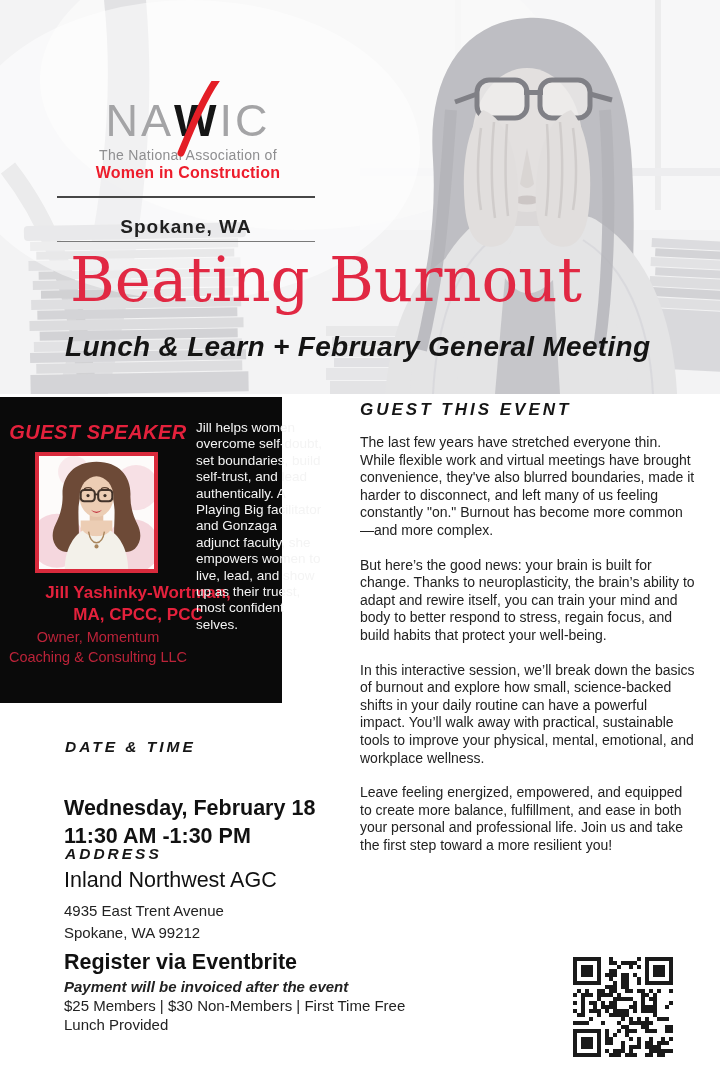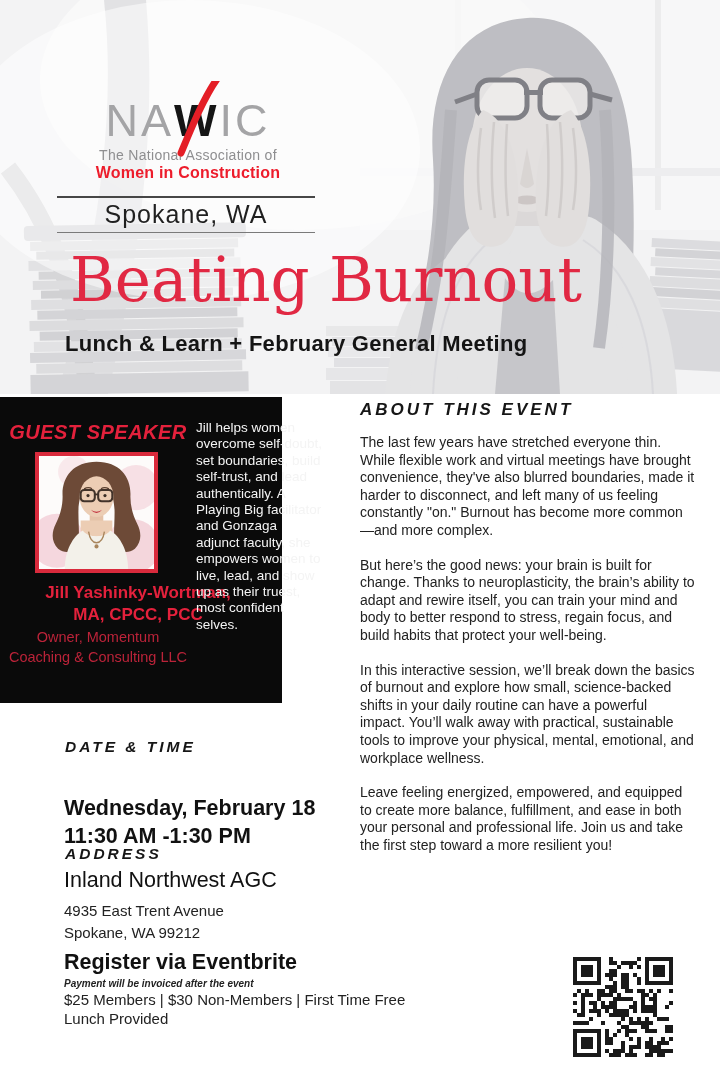--- a/index.html
+++ b/index.html
@@ -12,24 +12,24 @@
   .hero svg{position:absolute;left:0;top:0;}
   
   .logo-block{position:absolute;left:60px;top:98px;width:256px;text-align:center;}
   .logo-word{position:relative;display:inline-block;font-size:45px;line-height:1;letter-spacing:3px;color:#a4a4a6;font-weight:400;}
   .logo-word .w-wrap{position:relative;display:inline-block;color:#151515;font-weight:700;}
   .logo-word .swoosh{position:absolute;left:1px;top:-17px;pointer-events:none;}
   .logo-tag1{margin-top:4px;font-size:14px;color:#8e8e90;letter-spacing:.3px;}
   .logo-tag2{margin-top:1px;font-size:16px;font-weight:700;color:#ed1c2b;letter-spacing:.2px;}
   .chapter{position:absolute;left:57px;top:196px;width:258px;text-align:center;
     border-top:2px solid #474747;border-bottom:1px solid #7a7a7a;padding:2px 0 3px;}
-  .chapter-name{font-size:25px;font-weight:400;color:#1f1f1f;letter-spacing:1px;}
+  .chapter-name{font-size:19px;font-weight:700;color:#1f1f1f;letter-spacing:1px;margin-top:16px;}
   .title{position:absolute;left:62px;top:240px;margin:8px;font-family:"DejaVu Serif",serif;
     font-weight:400;font-size:61px;line-height:1.05;color:#e12843;letter-spacing:0;}
-  .subtitle{position:absolute;left:65px;top:331px;font-size:22px;font-weight:700;
+  .subtitle{position:absolute;left:65px;top:331px;font-size:28px;font-weight:700;font-style:italic;
     color:#141414;letter-spacing:.3px;}
   
   .speaker-box{position:absolute;left:0;top:397px;width:282px;height:306px;background:#0a0a0a;}
   .gs-label{position:absolute;left:8px;top:24px;width:180px;text-align:center;
     font-size:20px;font-weight:800;font-style:italic;color:#e4213c;letter-spacing:.5px;}
   .portrait{position:absolute;left:35px;top:55px;width:115px;height:113px;border:4px solid #d92a3c;background:#fff;}
   .portrait svg{display:block;width:100%;height:100%;}
   .sp-name{position:absolute;left:2px;top:185px;width:192px;text-align:center;
     font-size:17px;font-weight:700;color:#e4213c;line-height:1.3;margin-left:40px;}
   .sp-role{position:absolute;left:2px;top:231px;width:192px;text-align:center;
@@ -43,21 +43,21 @@
   
   .sec-h{font-size:15.5px;font-weight:800;font-style:italic;letter-spacing:3px;color:#161616;}
   .h-datetime{position:absolute;left:65px;top:738px;text-align:center;}
   .dt-lines{position:absolute;left:64px;top:762px;font-size:21.5px;font-weight:700;color:#111;line-height:1.32;margin-top:32px;}
   .h-address{position:absolute;left:65px;top:845px;}
   .venue{position:absolute;left:64px;top:868px;font-size:21.5px;font-weight:400;color:#111;}
   .addr{position:absolute;left:64px;top:900px;font-size:15px;line-height:1.45;color:#222;}
   
   .register{position:absolute;left:64px;top:950px;width:460px;}
   .reg-h{font-size:21.5px;font-weight:700;color:#111;}
-  .reg-note{margin-top:3px;font-size:10px;font-style:italic;font-weight:600;color:#222;}
+  .reg-note{margin-top:3px;font-size:15px;font-style:italic;font-weight:600;color:#222;}
   .reg-price{margin-top:2px;font-size:15px;color:#222;}
   .reg-lunch{margin-top:2px;font-size:15px;color:#222;}
   .qr{position:absolute;left:573px;top:957px;width:100px;height:100px;}
 </style>
 </head>
 <body>
 
 <div class="poster">
 
   <div class="hero">
@@ -192,21 +192,21 @@
       <div>MA, CPCC, PCC</div>
     </div>
     <div class="sp-role">
       <div>Owner, Momentum</div>
       <div>Coaching &amp; Consulting LLC</div>
     </div>
     <div class="sp-bio">Jill helps women overcome self-doubt, set boundaries, build self-trust, and lead authentically. A Playing Big facilitator and Gonzaga adjunct faculty, she empowers women to live, lead, and show up as their truest, most confident selves.</div>
   </div>
 
   <div class="about">
-    <h2>ABOUT THIS EVENT</h2>
+    <h2>GUEST THIS EVENT</h2>
     <p>The last few years have stretched everyone thin. While flexible work and virtual meetings have brought convenience, they've also blurred boundaries, made it harder to disconnect, and left many of us feeling constantly "on." Burnout has become more common—and more complex.</p>
     <p>But here’s the good news: your brain is built for change. Thanks to neuroplasticity, the brain’s ability to adapt and rewire itself, you can train your mind and body to better respond to stress, regain focus, and build habits that protect your well-being.</p>
     <p>In this interactive session, we’ll break down the basics of burnout and explore how small, science-backed shifts in your daily routine can have a powerful impact. You’ll walk away with practical, sustainable tools to improve your physical, mental, emotional, and workplace wellness.</p>
     <p>Leave feeling energized, empowered, and equipped to create more balance, fulfillment, and ease in both your personal and professional life. Join us and take the first step toward a more resilient you!</p>
   </div>
 
   <div class="sec-h h-datetime">DATE &amp; TIME</div>
   <div class="dt-lines">
     <div>Wednesday, February 18</div>
     <div>11:30 AM -1:30 PM</div>

